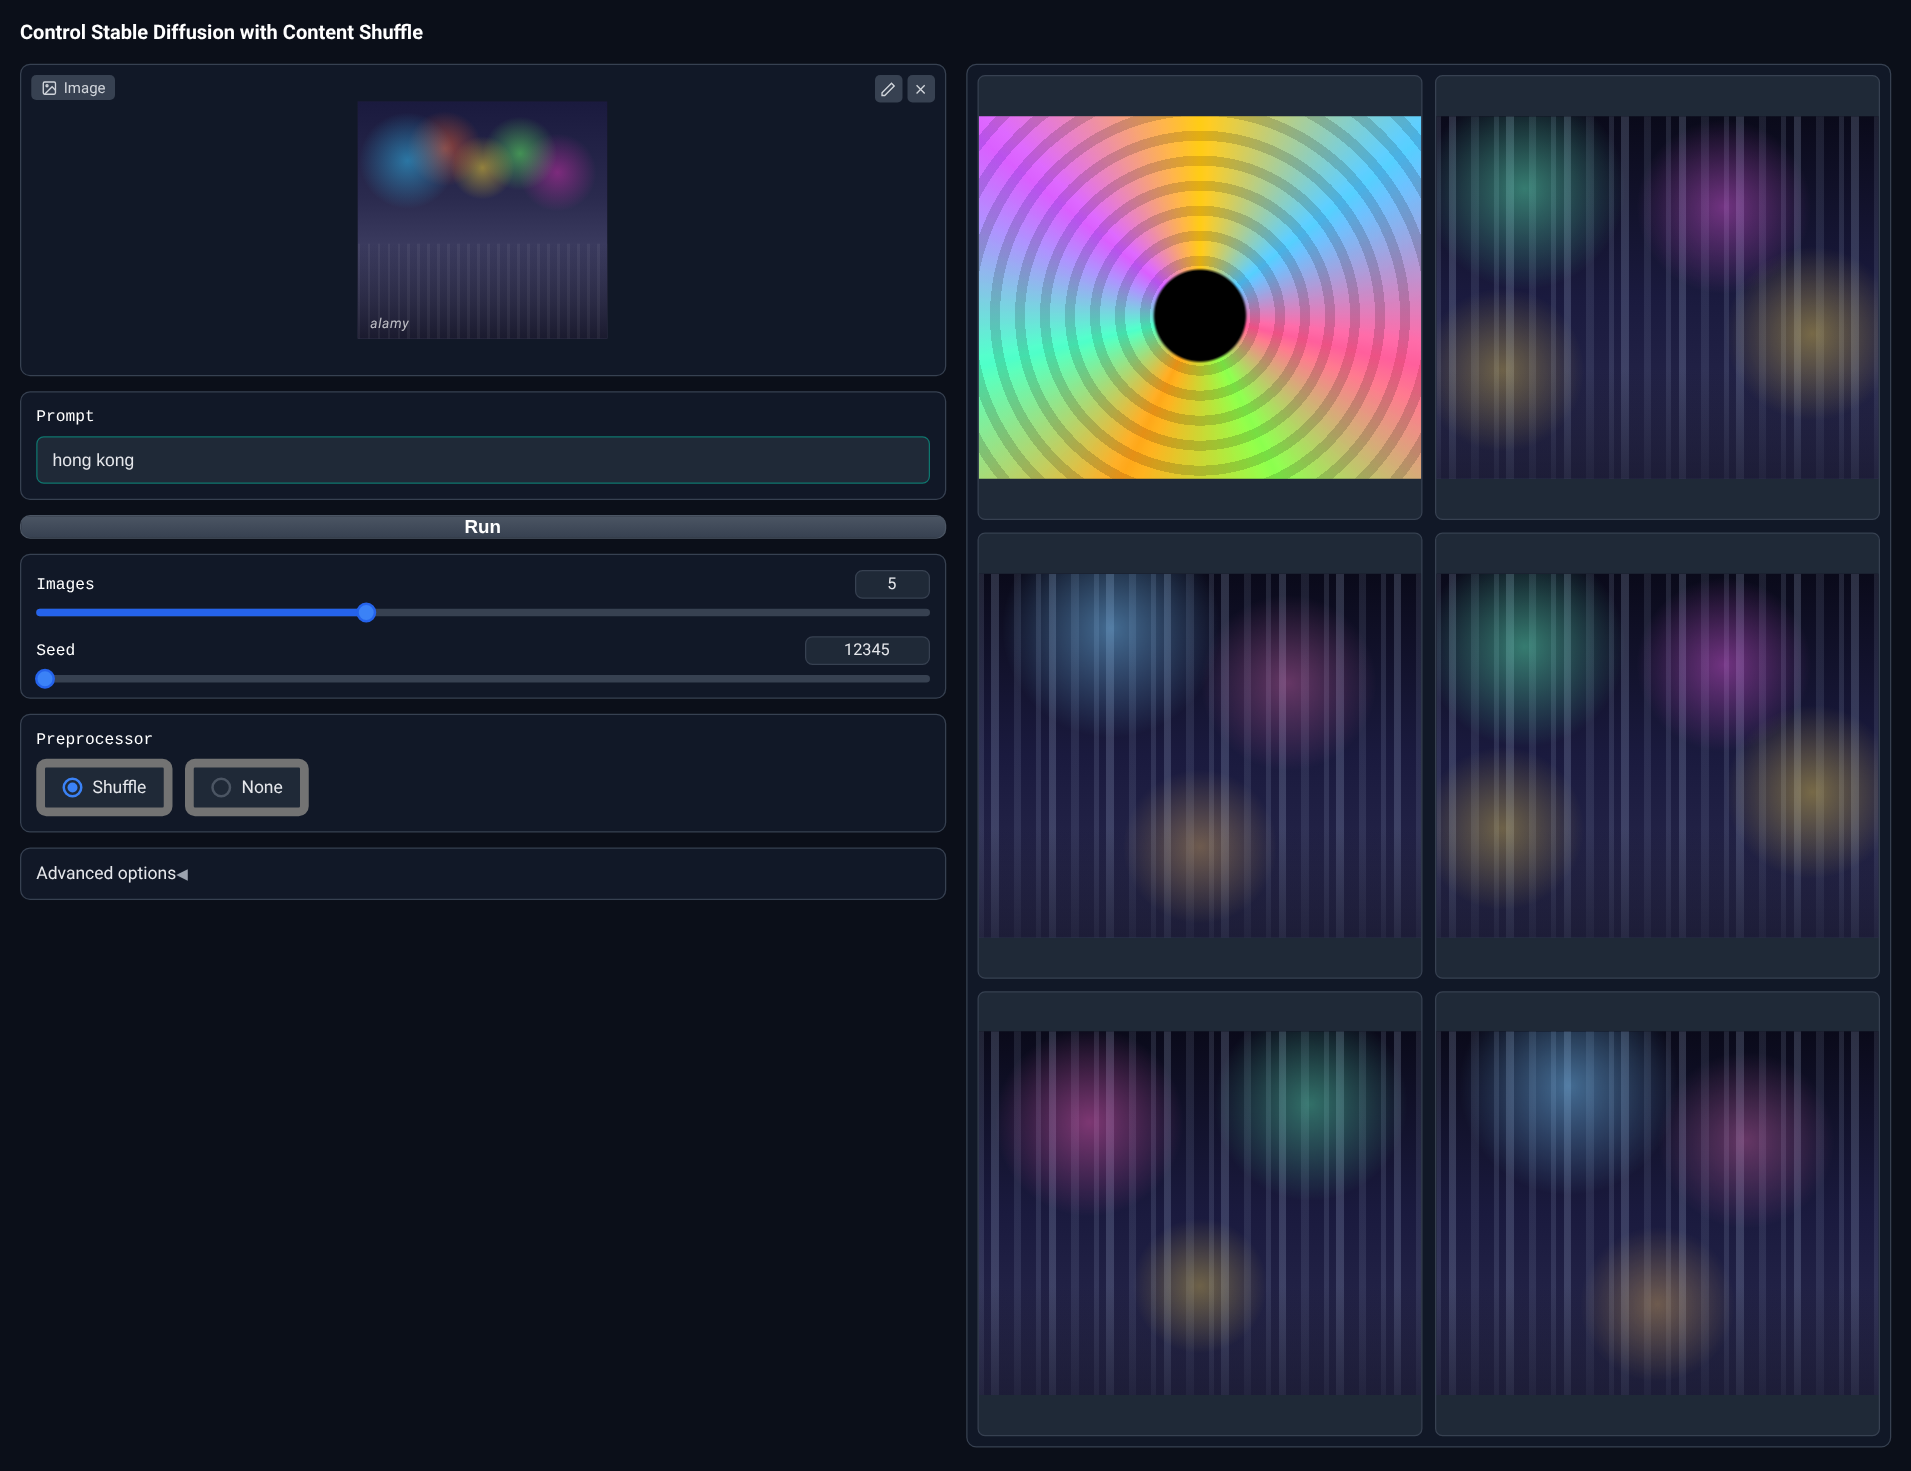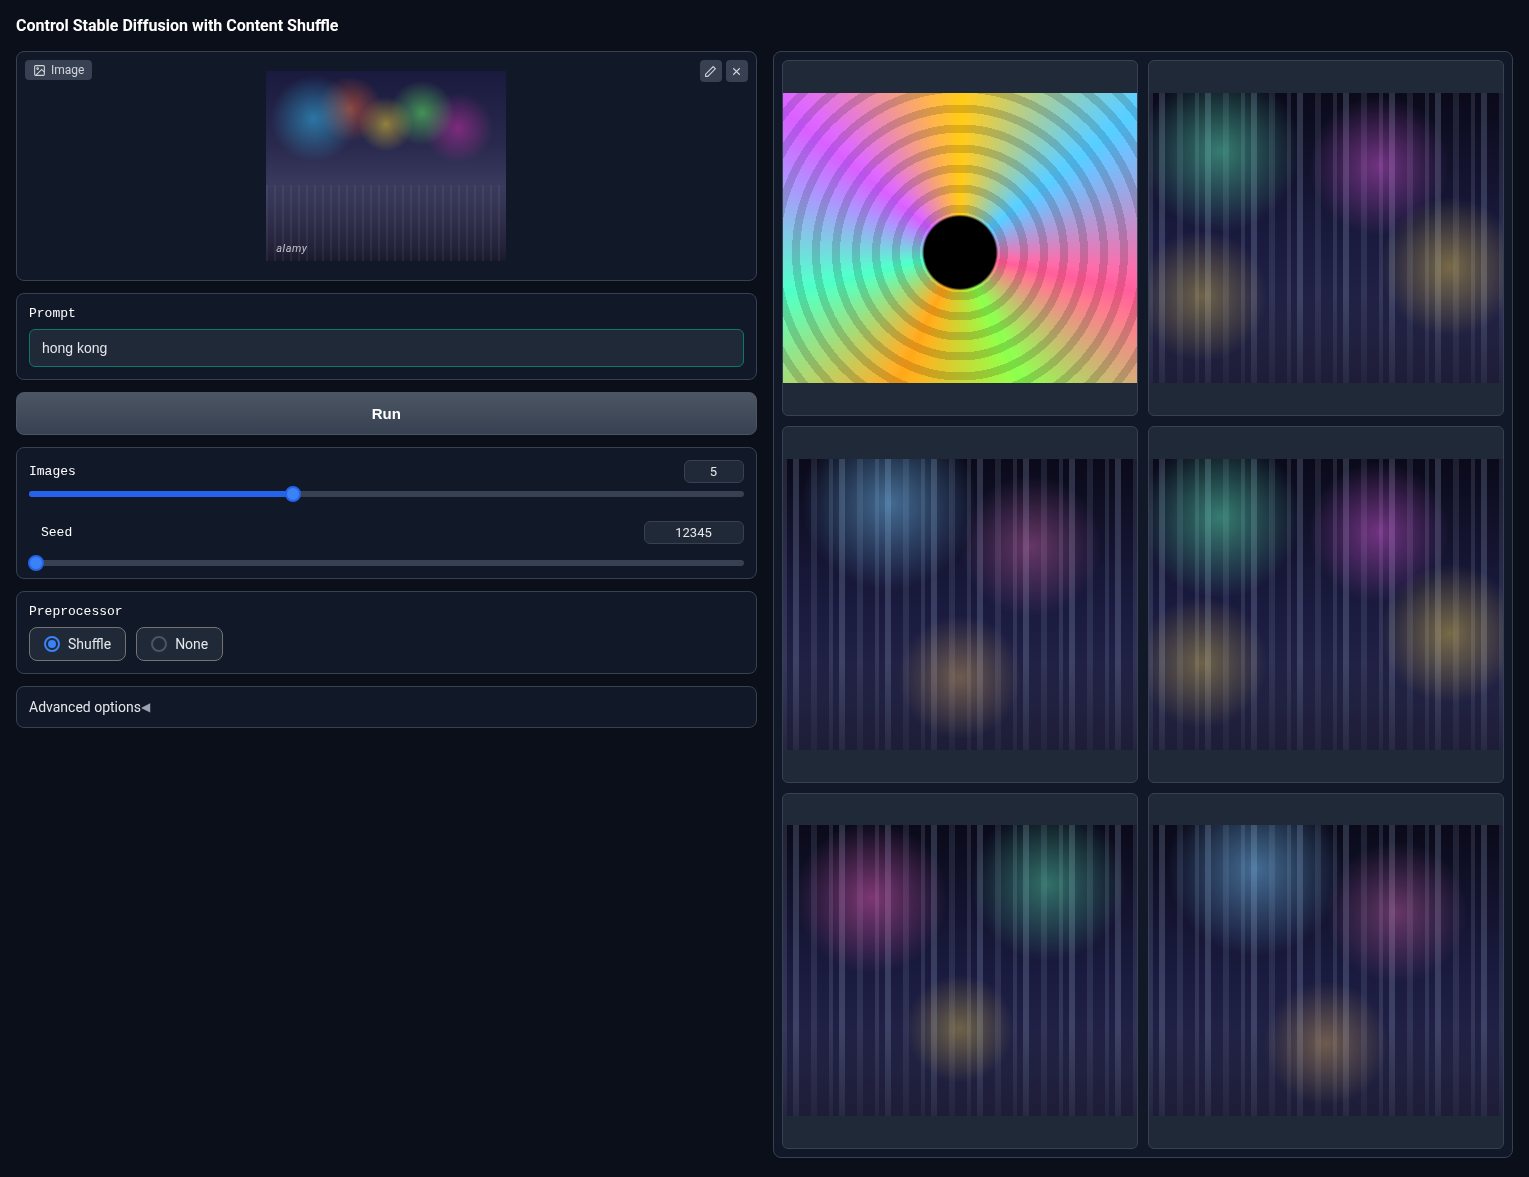--- a/index.html
+++ b/index.html
@@ -60,23 +60,23 @@
   border: none;
   border-radius: 4px;
   color: #d1d5db;
   display: flex;
   align-items: center;
   justify-content: center;
   cursor: pointer;
 }
 .icon-btn svg { width: 13px; height: 13px; }
 .input-image-preview {
-  width: 240px;
+  width: 200px;
   height: 190px;
-  margin: 7px auto;
+  margin: 17px auto;
   display: block;
   background: linear-gradient(135deg,#1a1a2e 0%,#0f0f1a 100%);
   position: relative;
   overflow: hidden;
 }
 .city-scene {
   position: absolute; inset: 0;
   background:
     radial-gradient(circle at 20% 25%, rgba(50,200,255,.5), transparent 18%),
     radial-gradient(circle at 35% 20%, rgba(255,100,50,.5), transparent 15%),
@@ -108,21 +108,20 @@
   border-radius: 6px;
   padding: 10px 12px;
   color: #e5e7eb;
   font-size: 14px;
 }
 .run-btn {
   width: 100%;
   background: linear-gradient(180deg, #4b5563, #374151);
   border: 1px solid #4b5563;
   border-radius: 8px;
-  padding: 12px;
   color: #fff;
   font-weight: 700;
   font-size: 15px;
   cursor: pointer;
   margin-bottom: 12px;
 }
 .slider-row {
   margin-bottom: 16px;
 }
 .slider-header {
@@ -165,21 +164,21 @@
 }
 .radio-group {
   display: flex;
   gap: 10px;
 }
 .radio-pill {
   display: flex;
   align-items: center;
   gap: 8px;
   background: #1f2937;
-  border: 1px solid #737373;
+  border: 7px solid #737373;
   border-radius: 8px;
   padding: 8px 14px;
   cursor: pointer;
   font-size: 14px;
 }
 .radio-dot {
   width: 16px; height: 16px;
   border-radius: 50%;
   border: 2px solid #4b5563;
   display: flex; align-items: center; justify-content: center;
@@ -326,21 +325,21 @@
           <span class="label" style="margin:0">Images</span>
           <span class="slider-value-box">5</span>
         </div>
         <div class="slider-track">
           <div class="slider-fill" style="width:37%"></div>
           <div class="slider-thumb" style="left:37%"></div>
         </div>
       </div>
       <div class="slider-row" style="margin-bottom:0">
         <div class="slider-header">
-          <span class="label" style="margin:12px">Seed</span>
+          <span class="label" style="margin:0">Seed</span>
           <span class="slider-value-box wide">12345</span>
         </div>
         <div class="slider-track">
           <div class="slider-fill" style="width:1%"></div>
           <div class="slider-thumb" style="left:1%"></div>
         </div>
       </div>
     </div>
 
     <div class="panel">

